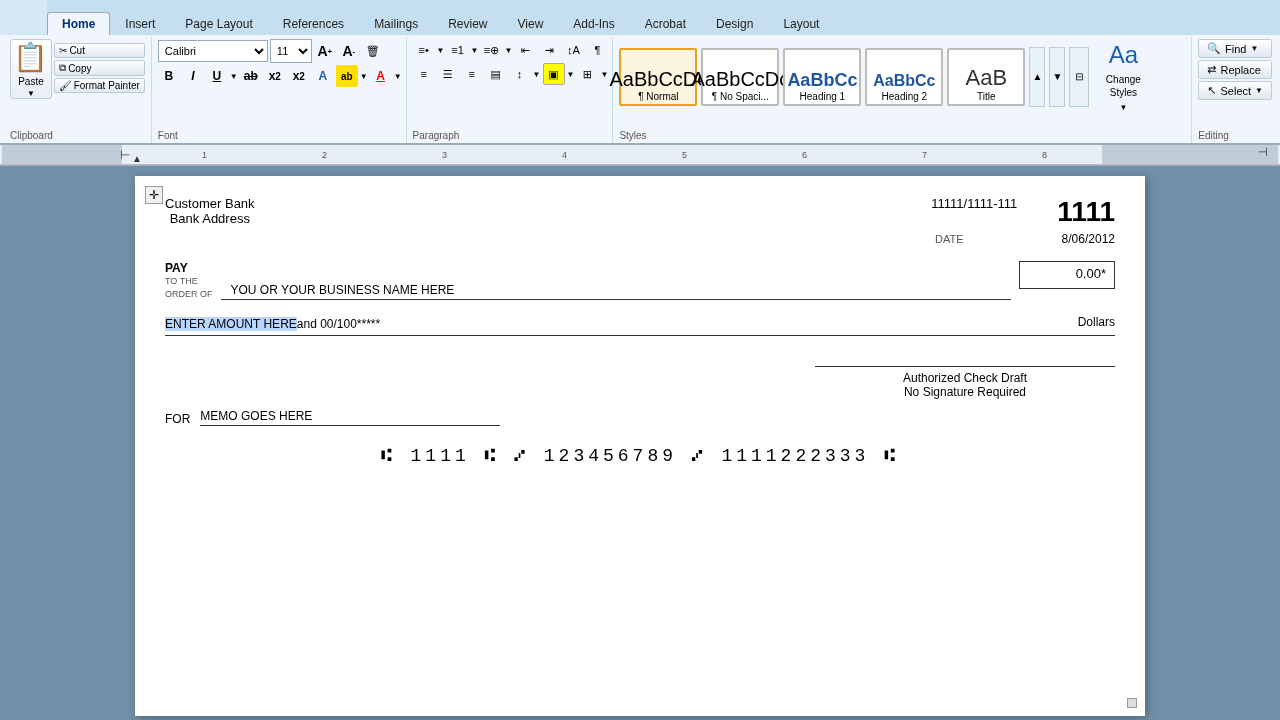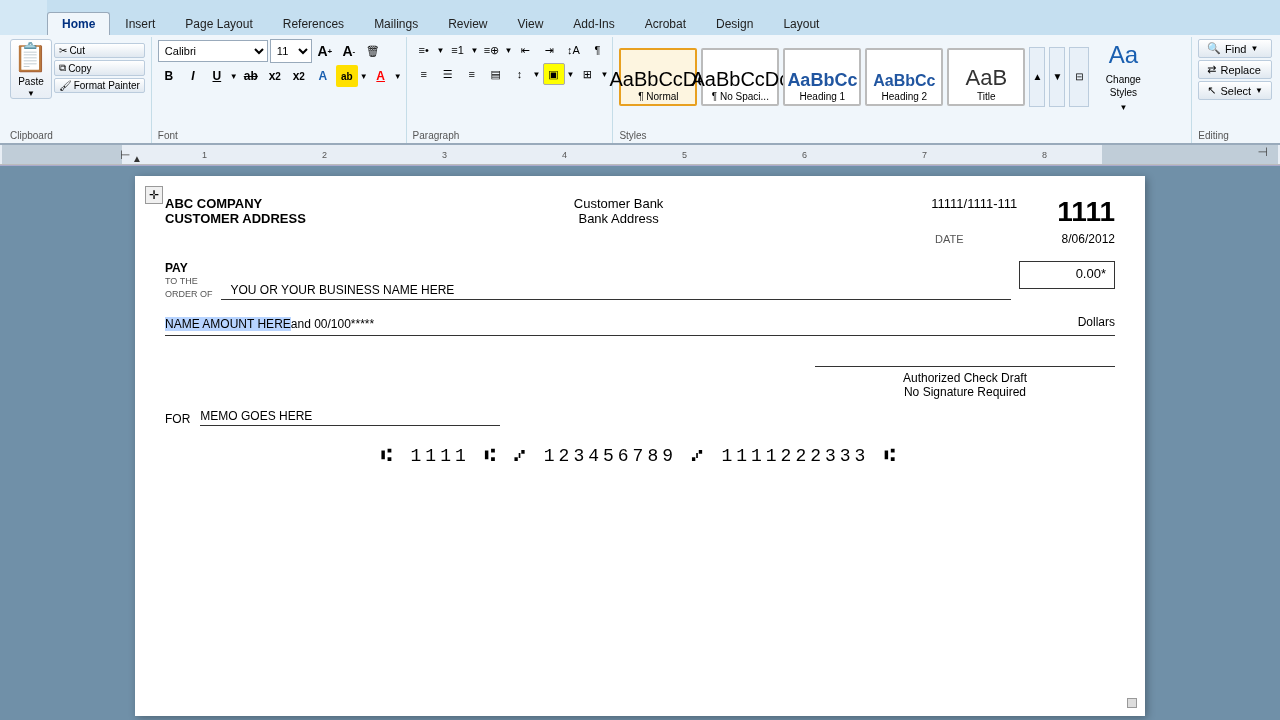--- a/index.html
+++ b/index.html
@@ -263,24 +263,20 @@
       <span style="position:absolute; right:10px; top:0; font-size:12px; color:#444;">⊣</span>
     </div>
   </div>
 </div>
 
 <div class="doc-area">
   <div class="check-doc">
     <div class="move-handle">✛</div>
 
     <div class="check-header">
-      <div>
-        <div class="check-company">ABC COMPANY</div>
-        <div class="check-address">CUSTOMER ADDRESS</div>
-      </div>
       <div class="check-bank">
         <div>Customer Bank</div>
         <div>Bank Address</div>
       </div>
       <div class="check-number-area">
         <div style="display:flex; gap:40px; align-items:flex-start;">
           <div>
             <div class="check-routing">11111/1111-111</div>
           </div>
           <div>
@@ -302,21 +298,21 @@
             <div>TO THE</div>
             <div>ORDER OF</div>
           </div>
         </div>
         <div style="flex:1; border-bottom:1px solid #333; padding-bottom:2px; font-size:12px; align-self:flex-end; padding-left:10px;">YOU OR YOUR BUSINESS NAME HERE</div>
         <div class="amount-box">0.00*</div>
       </div>
     </div>
 
     <div style="display:flex; align-items:flex-end; border-bottom:1px solid #333; padding-bottom:4px; margin-top:15px;">
-      <span style="background:#b8d4ff; font-size:12px;">NAME AMOUNT HERE</span>
+      <span style="background:#b8d4ff; font-size:12px;">ENTER AMOUNT HERE</span>
       <span style="font-size:12px;"> and 00/100*****</span>
       <span style="margin-left:auto; font-size:12px; padding-bottom:2px;">Dollars</span>
     </div>
 
     <div class="signature-area">
       <div style="text-align:center; border-top:1px solid #333; padding-top:4px; width:300px;">
         <div>Authorized Check Draft</div>
         <div>No Signature Required</div>
       </div>
     </div>

